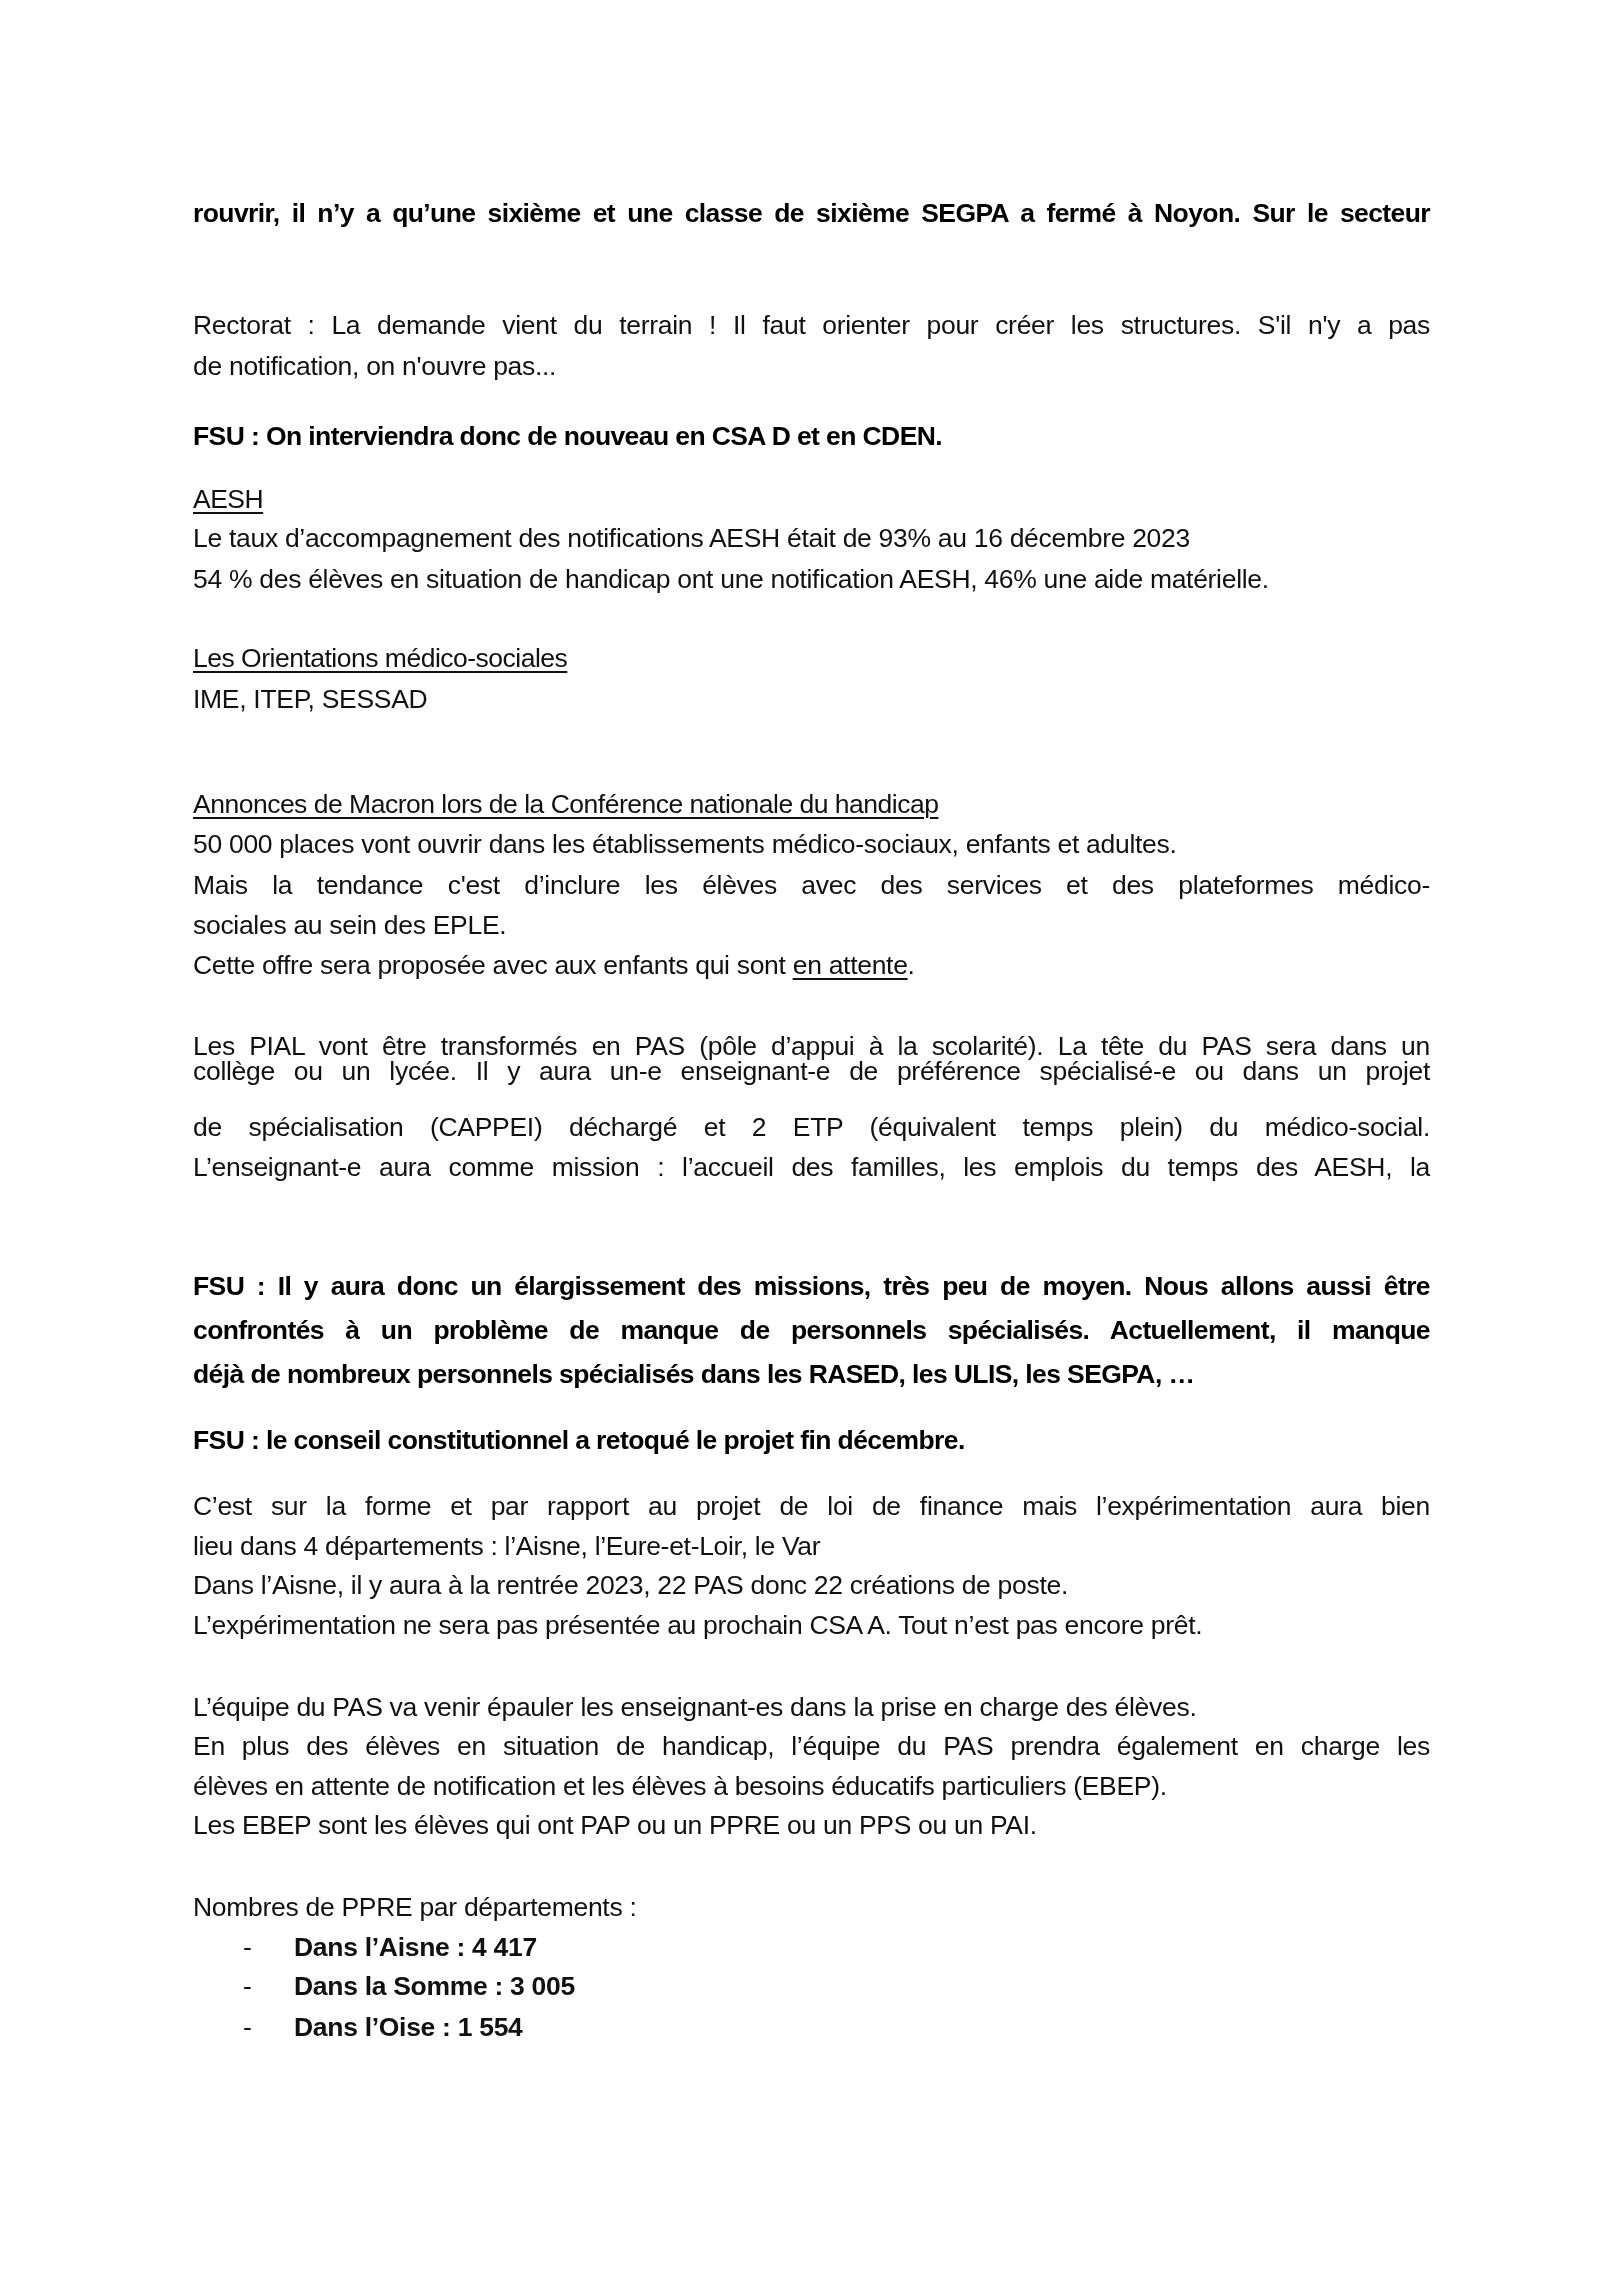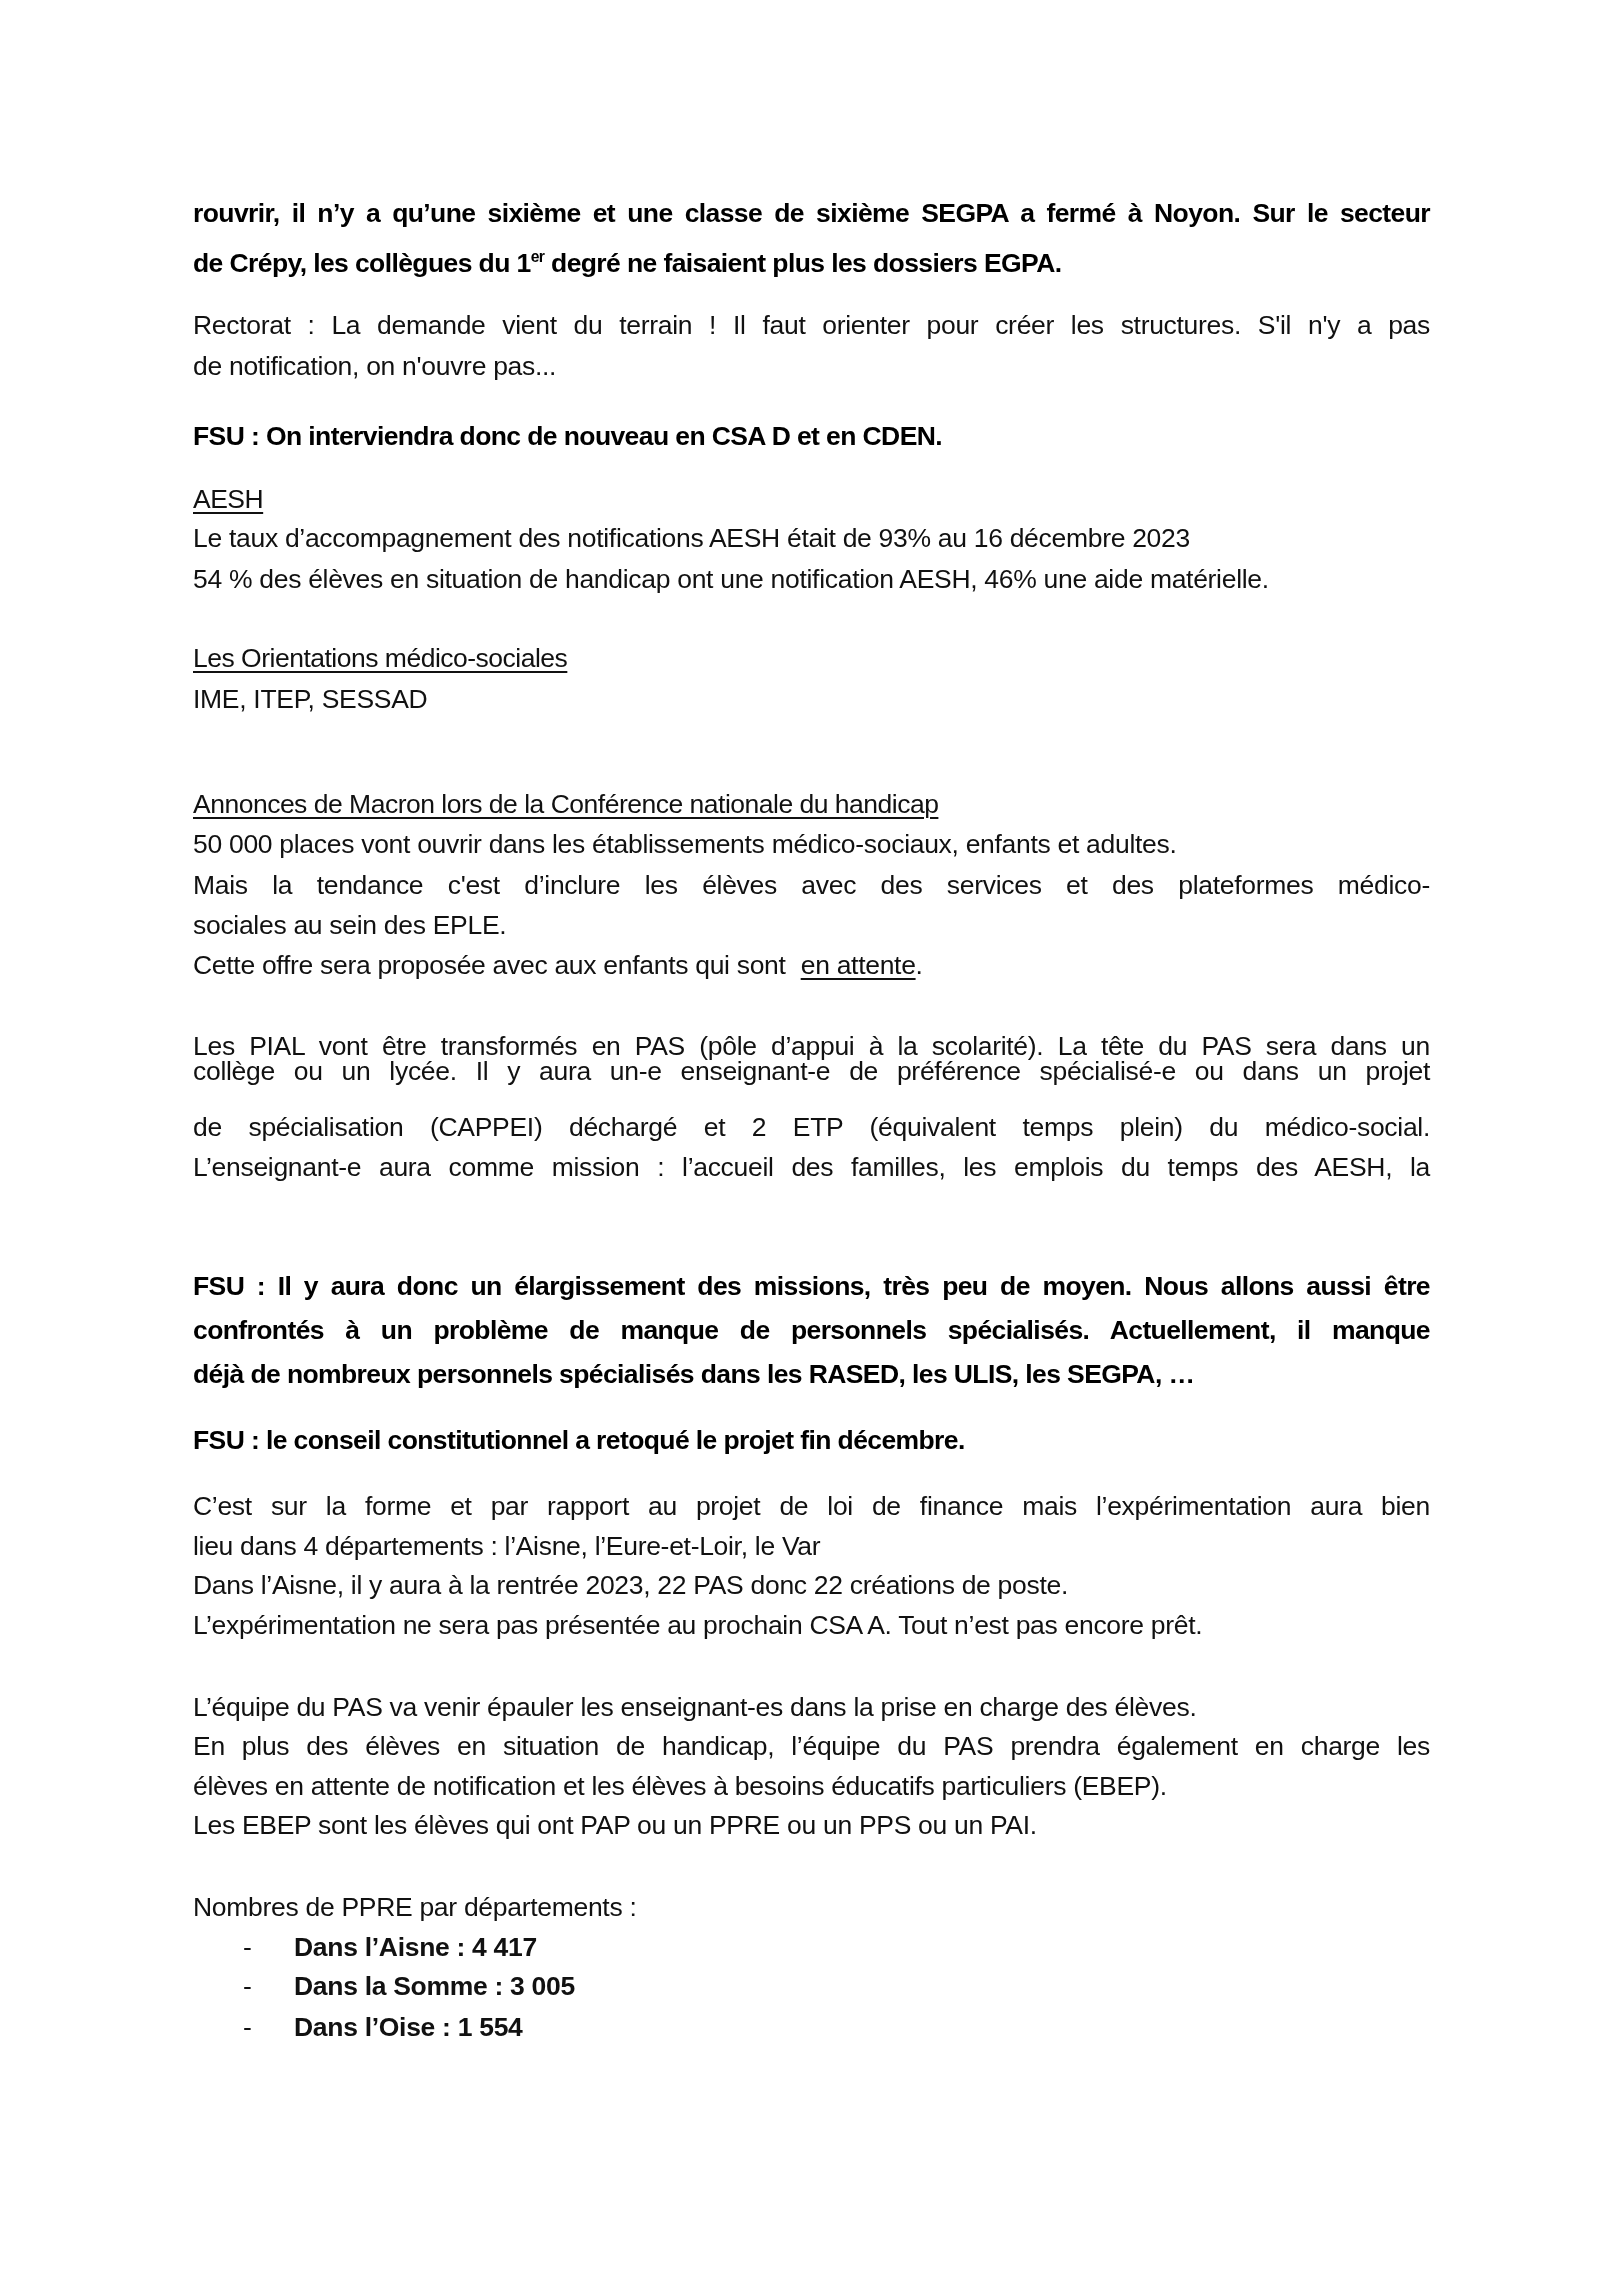--- a/index.html
+++ b/index.html
@@ -11,31 +11,30 @@
     font-family: "Liberation Sans", sans-serif;
     font-size: 26.5px;
     line-height: 33px;
     color: #111111;
     white-space: nowrap;
     letter-spacing: -0.3px;
   }
   .ln.just { width: 1237px; text-align: justify; text-align-last: justify; white-space: normal; }
   .fsu { color: #000000; font-weight: bold; letter-spacing: -0.6px; }
   .hd { font-weight: normal; text-decoration: underline; text-decoration-thickness: 2px; text-underline-offset: 3.9px; letter-spacing: -0.5px; }
-  .ul { text-decoration: underline; text-decoration-thickness: 2px; text-underline-offset: 3.9px; margin-left: 8px; }
+  .ul { text-decoration: underline; text-decoration-thickness: 2px; text-underline-offset: 3.9px; }
   .bullet { position: absolute; left: 243px; font-family: "Liberation Sans", sans-serif; font-size: 26.5px; line-height: 33px; color:#111; }
   .bl { left: 294px; font-weight: bold; }
 </style>
 </head>
 <body>
 
 <div class="page">
 
   <div class="ln fsu just" style="top:197px">rouvrir, il n’y a qu’une sixième et une classe de sixième SEGPA a fermé à Noyon. Sur le secteur</div>
-  <div class="ln fsu" style="top:240px"><span>de Crépy, les collègues du 1</span><sup style="font-size:15.7px">er</sup><span> degré ne faisaient plus les dossiers EGPA.</span></div>
 
   <div class="ln just" style="top:309px">Rectorat : La demande vient du terrain ! Il faut orienter pour créer les structures. S'il n'y a pas</div>
   <div class="ln" style="top:350px">de notification, on n'ouvre pas...</div>
 
   <div class="ln fsu" style="top:420px">FSU : On interviendra donc de nouveau en CSA D et en CDEN.</div>
 
   <div class="ln hd" style="top:483px">AESH</div>
   <div class="ln" style="top:522px">Le taux d’accompagnement des notifications AESH était de 93% au 16 décembre 2023</div>
   <div class="ln" style="top:563px">54 % des élèves en situation de handicap ont une notification AESH, 46% une aide matérielle.</div>
 

